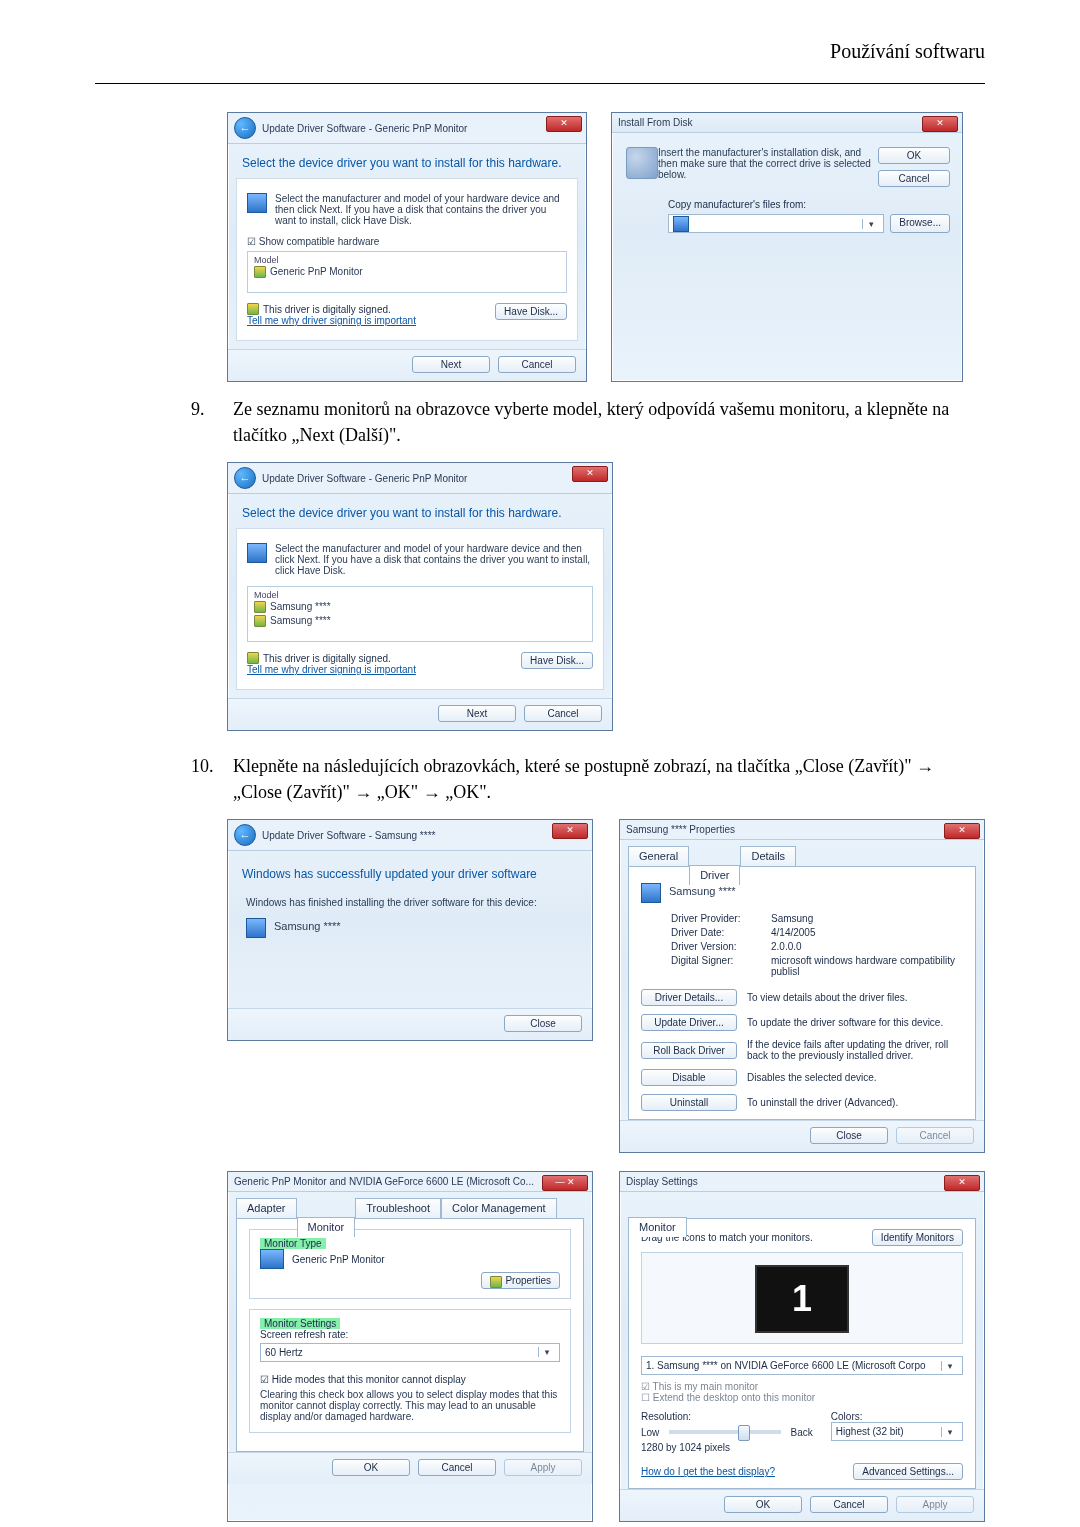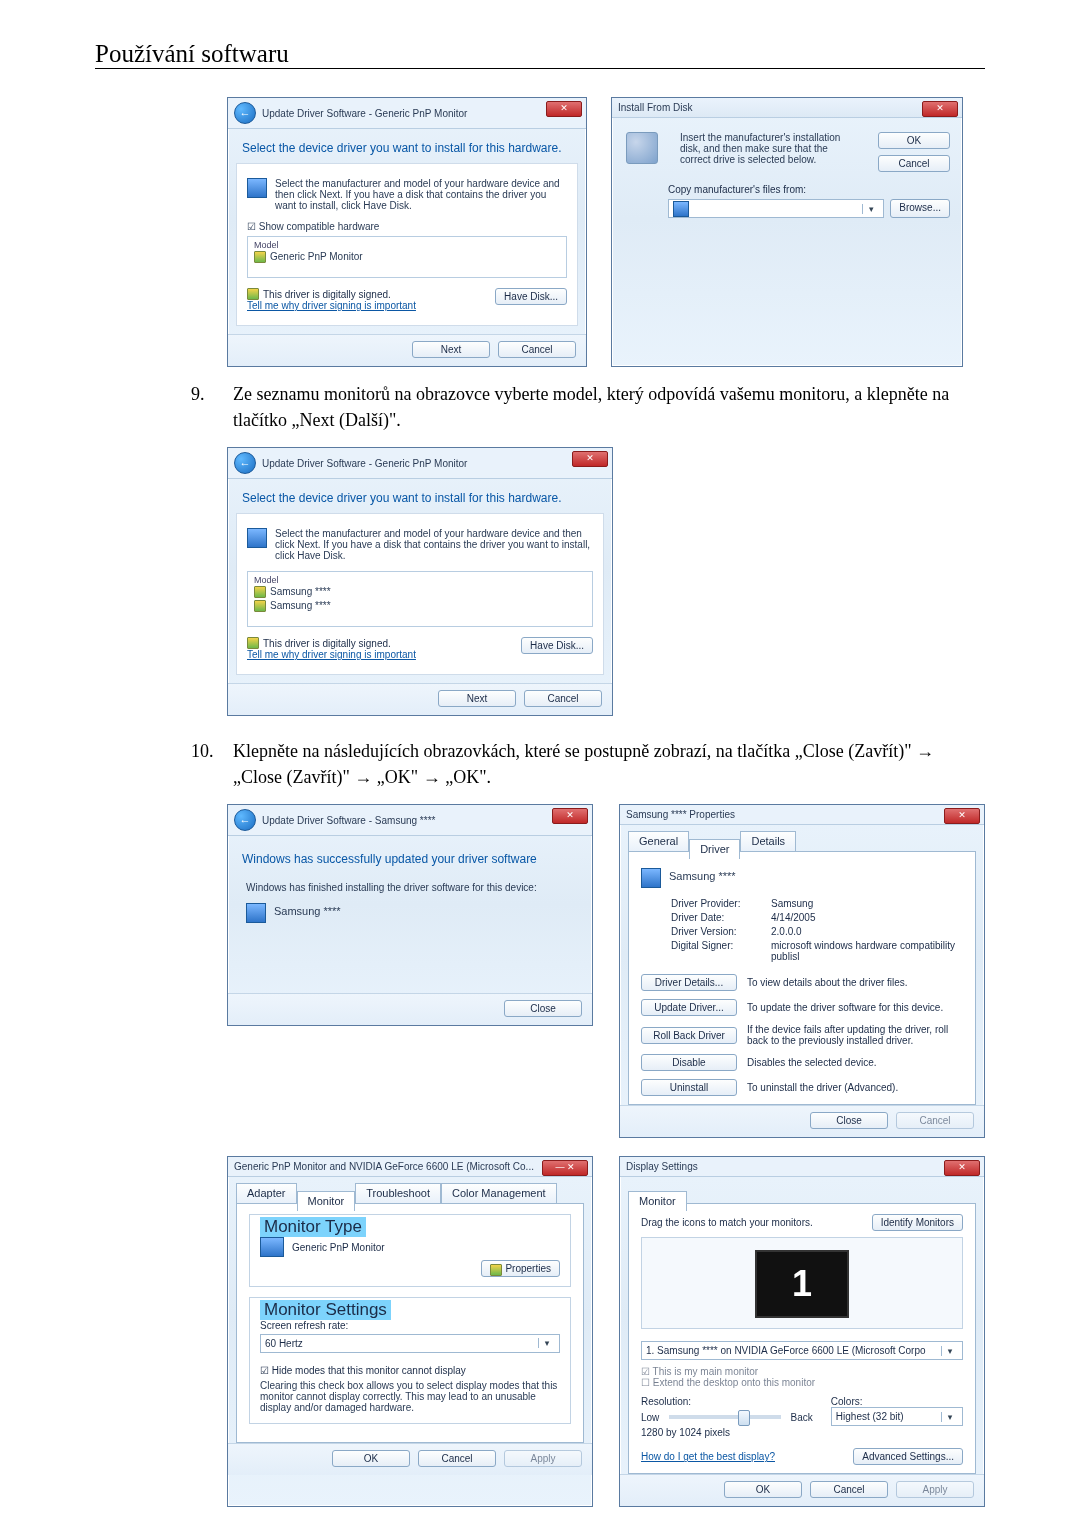--- a/index.html
+++ b/index.html
@@ -8,23 +8,23 @@
     font-family: "Times New Roman", serif;
     color: #000;
   }
   .page {
     width: 1080px;
     margin: 0 auto;
     padding: 40px 95px 30px 95px;
     box-sizing: border-box;
   }
   .section-title {
-    text-align: left;
-    font-size: 25px;
-    padding-bottom: 0;
+    text-align: right;
+    font-size: 20px;
+    padding-bottom: 20px;
     border-bottom: 1px solid #000;
     margin-bottom: 28px;
   }
   .step {
     display: flex;
     font-size: 18px;
     line-height: 1.45;
     margin: 14px 0 14px 0;
   }
   .step-num {
@@ -153,25 +153,25 @@
     height:17px;
     display:flex;
     align-items:center;
     padding:0 4px;
   }
   .dd-arrow { width:16px; border-left:1px solid #9fb9d2; text-align:center; font-size:9px; color:#345; }
 
   
   .tabs { display:flex; gap:0; margin:6px 0 0 8px; font-size:11px; }
   .tab { padding:3px 10px 4px; border:1px solid #9fb9d2; border-bottom:none; background:linear-gradient(#fdfefe,#e9f1fa); color:#1b2b47; }
-  .tab.active { background:#fff; position:relative; top:8px; }
+  .tab.active { background:#fff; position:relative; top:19px; }
   .tabbody { background:#fff; border:1px solid #9fb9d2; margin:0 8px 0; padding:10px 12px 8px; }
 
   .groupbox { border:1px solid #c2d3e4; padding:8px 10px 10px; margin-bottom:10px; }
-  .groupbox > .gtitle { margin-top:-16px; background:#7dd3fc; display:inline-block; padding:0 4px; font-size:17px; color:#1b2b47; }
+  .groupbox > .gtitle { margin-top:-16px; background:#86efac; display:inline-block; padding:0 4px; font-size:10px; color:#1b2b47; }
 
   .monitor-icon {
     width:90px;height:64px;
     background:#111;
     border:2px solid #333;
     margin:6px auto 4px;
     display:flex;align-items:center;justify-content:center;
     color:#fff;font-size:36px;font-weight:bold;font-family:Arial,sans-serif;
   }
   .slider {
@@ -222,21 +222,21 @@
         <div class="btn">Next</div>
         <div class="btn">Cancel</div>
       </div>
     </div>
 
     <div class="win" style="width:350px">
       <div class="close-x">✕</div>
       <div class="bar" style="background:linear-gradient(#eaf3fc,#dde9f5)">
           <span>Install From Disk</span>
         </div>
-      <div style="display:flex;gap:22px;padding:14px 12px 6px 14px">
+      <div style="display:flex;gap:0;padding:14px 12px 6px 14px">
         <div style="width:30px;height:30px;flex:0 0 auto;background:radial-gradient(circle at 30% 30%,#c7d6eb,#7ea2cc);border:1px solid #7a9bbd;border-radius:3px"></div>
         <div style="flex:1;font-size:10px;color:#2a3b55">Insert the manufacturer's installation disk, and then make sure that the correct drive is selected below.</div>
         <div style="display:flex;flex-direction:column;gap:6px">
           <div class="btn small" style="min-width:54px">OK</div>
           <div class="btn small" style="min-width:54px">Cancel</div>
         </div>
       </div>
       <div style="padding:6px 12px 14px 56px">
         <div style="font-size:10px;margin-bottom:4px">Copy manufacturer's files from:</div>
         <div style="display:flex;gap:6px">

